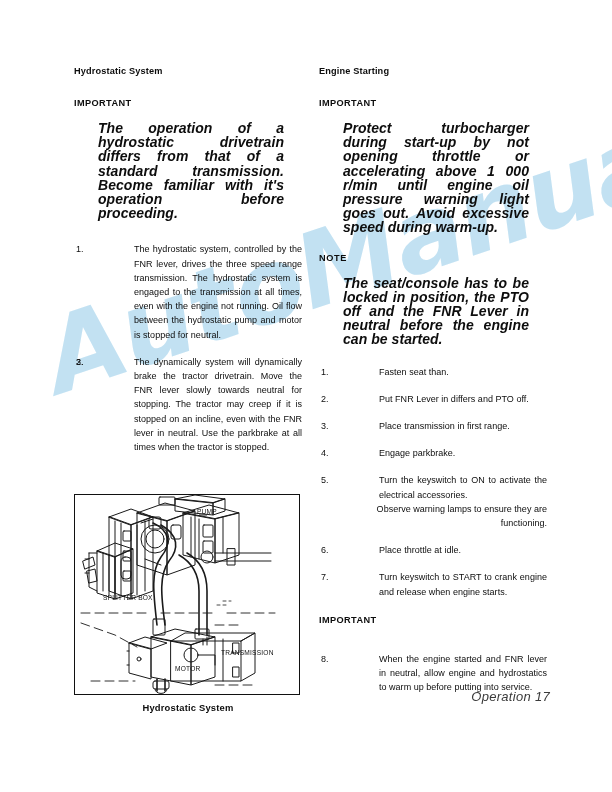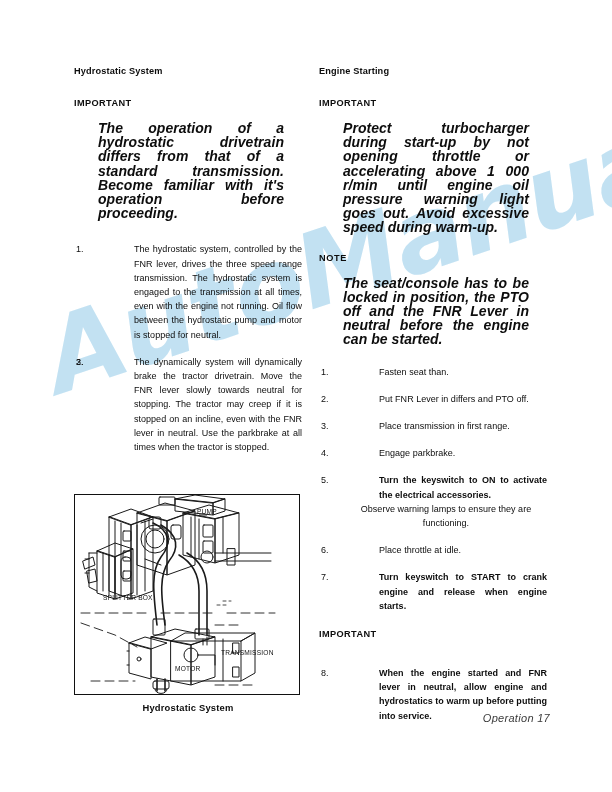--- a/index.html
+++ b/index.html
@@ -109,27 +109,27 @@
     position: absolute;
     left: 2px;
     top: 0;
     font-size: 9px;
     text-align: left;
   }
   .num-item .txt { display: block; margin-left: 34px; }
   .num-item .txt.nojust { text-align: left; }
   .num-item .sub {
     display: block;
-    text-align: center;
+    text-align: right;
   }
 
   
   .col-right .num-item { text-align: left; }
   .col-right .num-item.justify { text-align: justify; }
-  .col-right .num-item.justify .txt { text-align: justify; font-weight: bold; }
+  .col-right .num-item.justify .txt { text-align: justify; }
 
   
   .figure {
     position: absolute;
     left: 74px;
     top: 494px;
     width: 228px;
     z-index: 10;
   }
   .figure-box {
@@ -147,23 +147,23 @@
     font-size: 9.4px;
     font-weight: bold;
     margin-top: 7px;
     letter-spacing: .2px;
   }
 
   
   .footer {
     position: absolute;
     right: 62px;
-    top: 712px;
+    top: 689px;
     font-style: italic;
-    font-size: 11px;
+    font-size: 13px;
     color: #3a3a3a;
     z-index: 10;
     letter-spacing: .3px;
     text-align: center;
   }
 
   .dia-label {
     font-family: "Liberation Sans", sans-serif;
     font-size: 6.6px;
     fill: #111;

